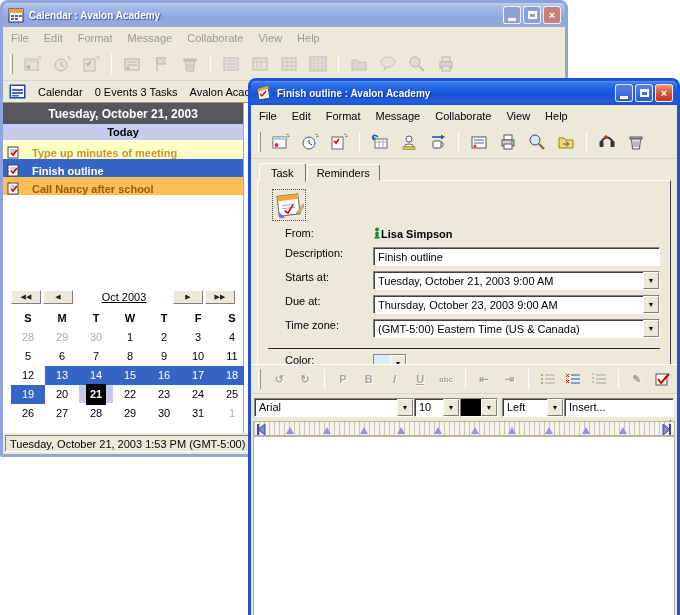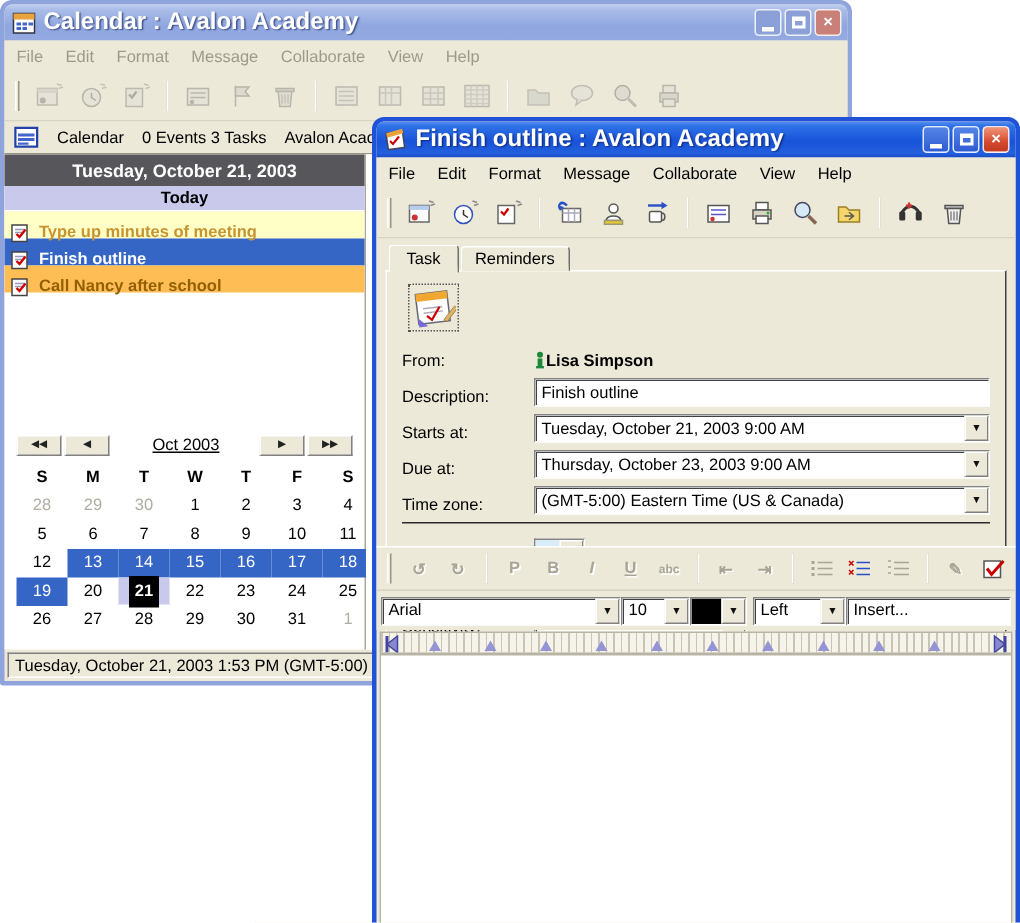--- a/index.html
+++ b/index.html
@@ -8,21 +8,21 @@
   .desktop { position:relative; width:680px; height:615px; background:#fff; }
 
   
   .win { position:absolute; display:flex; flex-direction:column;
          border:3px solid #2052D8; border-radius:8px 8px 2px 2px; background:#ECE9D8; }
   .win.inactive { border-color:#8FA3DC; }
   .tbar { height:24px; display:flex; align-items:center; gap:5px; padding:0 4px 0 5px;
           border-radius:5px 5px 0 0; flex:0 0 24px;
           background:linear-gradient(180deg,#5B90EE 0%,#2E72E8 12%,#1853D8 55%,#2360DE 88%,#1A49C8 100%); }
   .win.inactive .tbar { background:linear-gradient(180deg,#C0CFF0 0%,#A9BCE8 15%,#8FA7E0 60%,#94A9E0 100%); }
-  .ttext { color:#fff; font-weight:bold; font-size:16px; white-space:nowrap; overflow:hidden;
+  .ttext { color:#fff; font-weight:bold; font-size:10px; white-space:nowrap; overflow:hidden;
            flex:1; text-shadow:1px 1px 1px rgba(10,20,80,.6); }
   .wbtns { display:flex; gap:2px; }
   .wb { width:18px; height:18px; border:1px solid rgba(255,255,255,.85); border-radius:3px;
         display:flex; align-items:center; justify-content:center; color:#fff; font-size:11px;
         font-weight:bold; line-height:1; background:linear-gradient(180deg,#5584E8,#2E5BD0); }
   .wb.close { background:linear-gradient(180deg,#F09578,#D6492F 60%,#C03A22); }
   .win.inactive .wb { background:#8CA0D8; }
   .win.inactive .wb.close { background:#C98078; }
   .wb .minbar { width:8px; height:3px; background:#fff; margin-top:8px; }
   .wb .maxbox { width:9px; height:8px; border:2px solid #fff; border-top-width:3px; }
@@ -44,21 +44,21 @@
   
   .cal-win { left:0; top:0; width:568px; height:457px; }
   .tabbar { height:22px; display:flex; align-items:center; gap:12px; padding:0 6px;
             font-size:11px; background:#ECE9D8; border-bottom:1px solid #9a9685; flex:0 0 22px; }
   .cal-body { flex:1; background:#fff; display:flex; min-height:0; }
   .day-pane { width:241px; display:flex; flex-direction:column; border-right:1px solid #ACA899; }
   .dhead { height:21px; background:#57575B; color:#fff; font-weight:bold; font-size:12px;
            display:flex; align-items:center; justify-content:center; }
   .today { height:17px; background:#C9C9EC; font-weight:bold; font-size:11px;
            display:flex; align-items:center; justify-content:center; border-bottom:1px solid #fff; }
-  .task-row { height:18px; display:flex; align-items:flex-start; gap:6px; padding:8px 4px;
+  .task-row { height:18px; display:flex; align-items:flex-end; gap:12px; padding:0 4px;
               font-size:11px; font-weight:bold; }
   .cal-fill { flex:1; }
   .minical { padding:2px 8px 0 8px; font-size:11px; }
   .mc-nav { display:flex; align-items:center; height:18px; margin-bottom:3px; }
   .mc-btn { width:30px; height:14px; background:#ECE9D8; border:1px solid;
             border-color:#fff #808080 #808080 #fff; font-size:7px; line-height:12px;
             text-align:center; color:#222; margin-right:2px; }
   .mc-month { flex:1; text-align:center; text-decoration:underline; font-size:11px; }
   #mc-grid { display:grid; grid-template-columns:repeat(7,34px); }
   .mc-cell { height:19px; line-height:19px; text-align:center; font-size:11px; }
@@ -75,21 +75,21 @@
   .main { flex:1; background:#ECE9D8; padding:4px 6px 0 6px; display:flex;
           flex-direction:column; min-height:0; }
   .tabs { display:flex; align-items:flex-end; height:19px; padding-left:2px; position:relative; z-index:2; }
   .tab { font-size:11px; padding:2px 9px 1px 9px; background:#ECE9D8; border:1px solid;
          border-color:#fff #707070 #ECE9D8 #fff; border-radius:3px 3px 0 0; margin-right:1px; }
   .tab.active { padding:3px 11px 2px 11px; margin-bottom:-1px; font-size:11px; }
   .panel { flex:1; border:1px solid; border-color:#fff #404040 #404040 #fff;
            background:#ECE9D8; margin:0 0 6px 0; padding:8px 10px 6px 10px; margin-top:-1px;
            display:flex; flex-direction:column; }
   .bigicon { width:34px; height:32px; border:1px dotted #555; padding:1px; margin:0 0 6px 4px; }
-  .row { display:flex; align-items:flex-end; min-height:24px; }
+  .row { display:flex; align-items:flex-start; min-height:24px;margin-left:17px; }
   .row .lbl { width:88px; font-size:11px; flex:0 0 88px; }
   .fromval { display:flex; align-items:center; font-size:11px; font-weight:bold; }
   .sunken { border:1px solid; border-color:#848484 #FFF #FFF #848484;
             box-shadow:inset 1px 1px 0 #404040; background:#fff; }
   .field, .combo { height:19px; display:flex; align-items:center; overflow:hidden; }
   .grow { flex:1; }
   .fval { flex:1; font-size:11px; padding:0 4px; white-space:nowrap; overflow:hidden; }
   .drop { width:16px; height:100%; background:#ECE9D8; border:1px solid;
           border-color:#fff #808080 #808080 #fff; display:flex; align-items:center;
           justify-content:center; font-size:7px; color:#111; flex:0 0 16px; }

